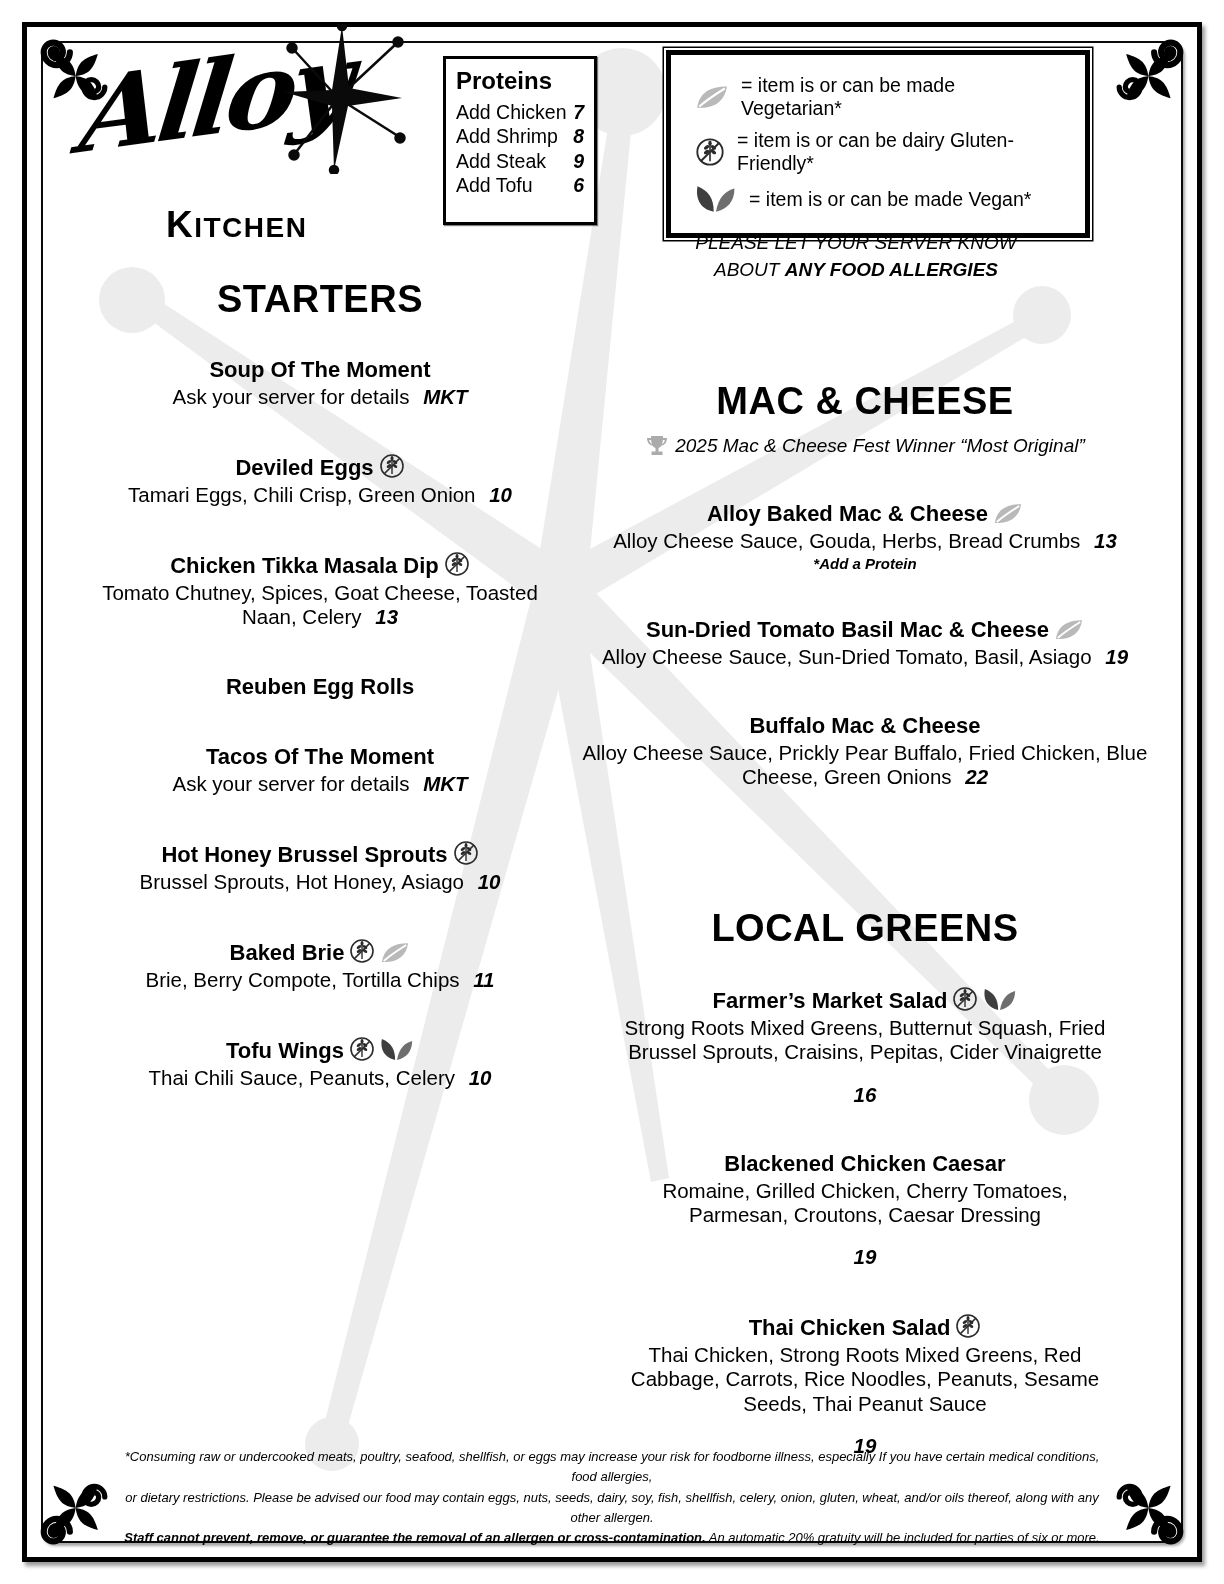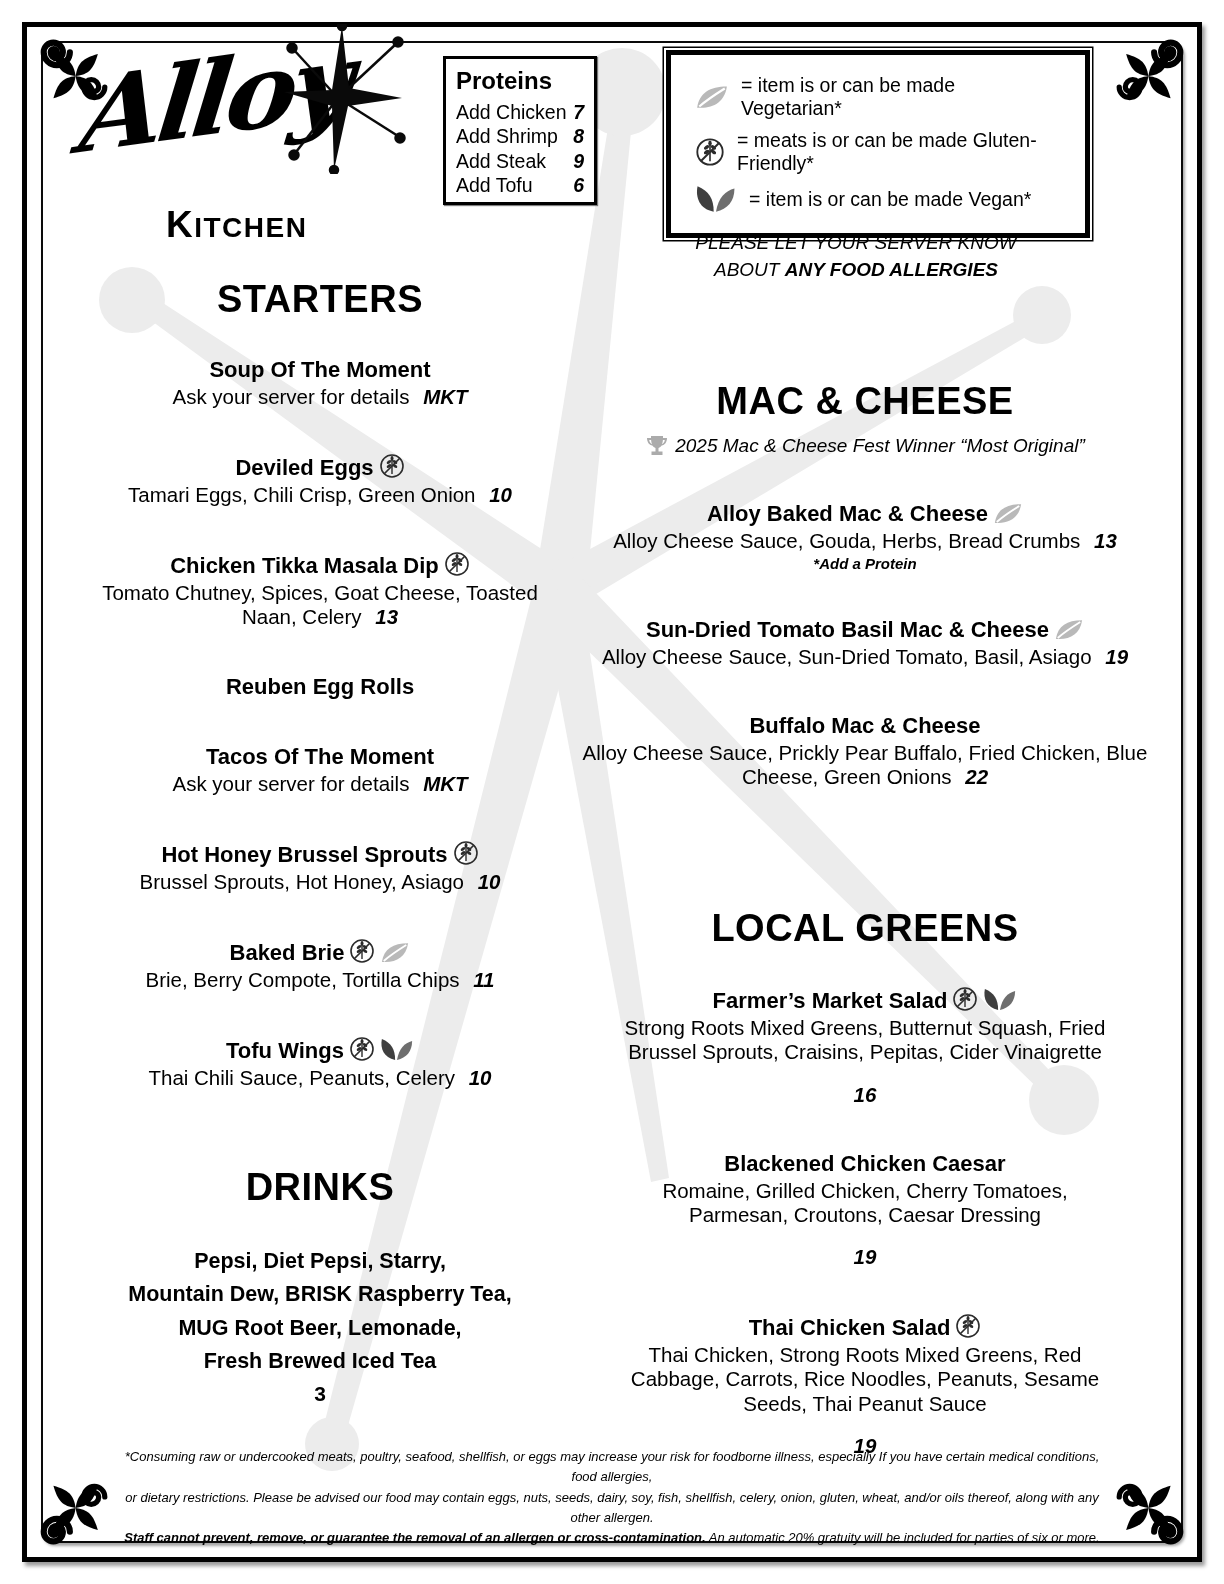--- a/index.html
+++ b/index.html
@@ -21,21 +21,21 @@
   .content{position:absolute;inset:0;z-index:2;}
 
   
   .logo{position:absolute;left:58px;top:26px;width:330px;height:230px;}
   .logo-script{font-family:"DejaVu Serif",serif;font-style:italic;font-weight:bold;font-size:104px;line-height:1;transform:skewX(-14deg) rotate(-8deg);transform-origin:left bottom;position:absolute;left:18px;top:38px;letter-spacing:-6px;}
   .logo-star{position:absolute;left:218px;top:-2px;}
   .logo-kitchen{position:absolute;left:108px;top:178px;font-weight:bold;font-size:28px;letter-spacing:1.5px;}
   .logo-kitchen::first-letter{font-size:1.32em;}
 
   
-  .proteins-box{position:absolute;left:443px;top:56px;width:128px;border:3px solid #000;box-shadow:1px 1px 1px rgba(0,0,0,.5);padding:8px 10px 4px;background:#fff;}
+  .proteins-box{position:absolute;left:443px;top:56px;width:128px;border:3px solid #000;box-shadow:1px 1px 1px rgba(0,0,0,.5);padding:8px 10px 24px;background:#fff;}
   .proteins-title{font-size:24px;font-weight:bold;margin-bottom:5px;}
   .protein-row{display:flex;justify-content:space-between;font-size:19.5px;line-height:1.25;}
   .protein-price{font-weight:bold;font-style:italic;}
 
   
   .legend-box{position:absolute;left:666px;top:50px;width:366px;border:5px solid #000;box-shadow:0 0 0 2px #fff,0 0 0 3.5px #000;padding:10px 24px;background:#fff;}
   .legend-row{display:flex;align-items:center;gap:12px;font-size:19.5px;margin:9px 0;}
   .legend-row .ic{flex:0 0 auto;}
   .allergy-note{position:absolute;left:656px;top:230px;width:400px;text-align:center;font-style:italic;font-size:19px;line-height:1.4;}
 
@@ -197,21 +197,21 @@
             <line x1="13" y1="6" x2="13" y2="21" stroke="#2b2b2b" stroke-width="1.4"></line>
             <g fill="#2b2b2b">
               <ellipse cx="10" cy="9" rx="2.6" ry="1.5" transform="rotate(-35 10 9)"></ellipse>
               <ellipse cx="16" cy="9" rx="2.6" ry="1.5" transform="rotate(35 16 9)"></ellipse>
               <ellipse cx="10" cy="13" rx="2.6" ry="1.5" transform="rotate(-35 10 13)"></ellipse>
               <ellipse cx="16" cy="13" rx="2.6" ry="1.5" transform="rotate(35 16 13)"></ellipse>
               <ellipse cx="13" cy="5.5" rx="1.5" ry="2.4"></ellipse>
             </g>
             <line x1="5" y1="21" x2="21" y2="5" stroke="#2b2b2b" stroke-width="1.7"></line>
           </svg>
-        <span>= meats is or can be made Gluten-Friendly*</span>
+        <span>= item is or can be dairy Gluten-Friendly*</span>
       </div>
       <div class="legend-row">
         <svg class="ic" width="42" height="30" viewBox="0 0 36 26">
             <path d="M16 24 C4 22 0 12 2 2 C12 6 16 13 16 24 Z" fill="#3f3f3f"></path>
             <path d="M18 24 C20 12 26 6 34 4 C34 15 28 22 18 24 Z" fill="#6e6e6e"></path>
           </svg>
         <span>= item is or can be made Vegan*</span>
       </div>
     </div>
     <div class="allergy-note">
@@ -310,30 +310,20 @@
                       <ellipse cx="13" cy="5.5" rx="1.5" ry="2.4"></ellipse>
                     </g>
                     <line x1="5" y1="21" x2="21" y2="5" stroke="#2b2b2b" stroke-width="1.7"></line>
                   </svg><svg class="ic" width="34" height="25" viewBox="0 0 36 26">
                     <path d="M16 24 C4 22 0 12 2 2 C12 6 16 13 16 24 Z" fill="#3f3f3f"></path>
                     <path d="M18 24 C20 12 26 6 34 4 C34 15 28 22 18 24 Z" fill="#6e6e6e"></path>
                   </svg></div>
                 <div class="item-desc">Thai Chili Sauce, Peanuts, Celery&nbsp;<span class="price">10</span></div>
               </div>
             </div>
-        </section>
-        <section class="menu-section section-drinks">
-          <h2 class="section-title">DRINKS</h2>
-          <div class="drink-lines">
-              <div>Pepsi, Diet Pepsi, Starry,</div>
-              <div>Mountain Dew, BRISK Raspberry Tea,</div>
-              <div>MUG Root Beer, Lemonade,</div>
-              <div>Fresh Brewed Iced Tea</div>
-            </div>
-          <div class="drink-price">3</div>
         </section>
       </div>
       <div class="col-right">
         <section class="menu-section">
           <h2 class="section-title">MAC &amp; CHEESE</h2>
           <div class="award-line">
             <svg width="24" height="26" viewBox="0 0 24 24">
                 <path fill="#ababab" d="M6 2 h12 v2 h4 c0 4.2 -2.2 7 -5.3 7.6 A6.2 6.2 0 0 1 13.5 14 v3.5 h4 V21 H6.5 v-3.5 h4 V14 a6.2 6.2 0 0 1 -3.2 -2.4 C4.2 11 2 8.2 2 4 h4 Z M4.2 6 c.3 2 1.3 3.6 2.8 4.2 A12 12 0 0 1 6.1 6 Z m15.6 0 h-1.9 a12 12 0 0 1 -.9 4.2 c1.5 -.6 2.5 -2.2 2.8 -4.2 Z"></path>
               </svg>
             <span>2025 Mac &amp; Cheese Fest Winner “Most Original”</span>

